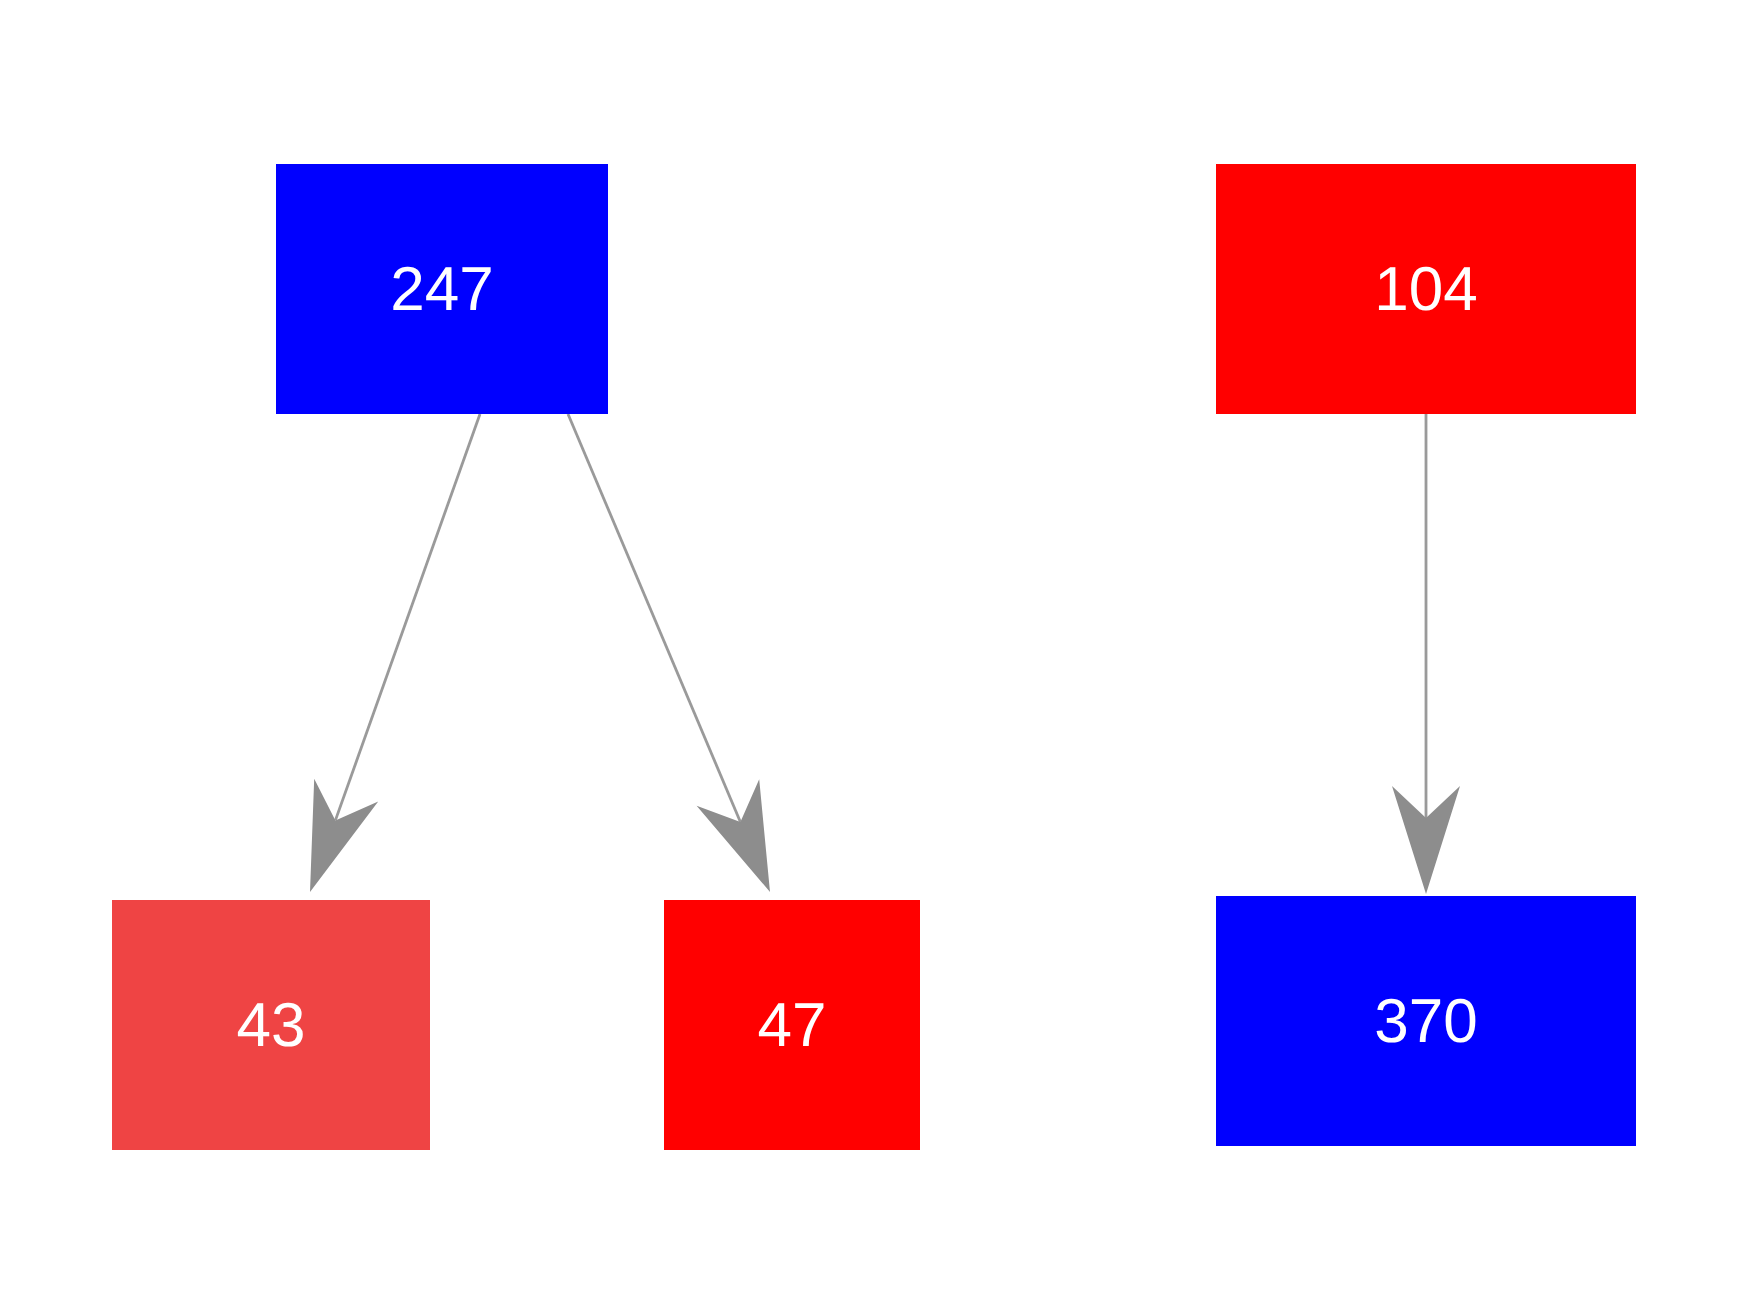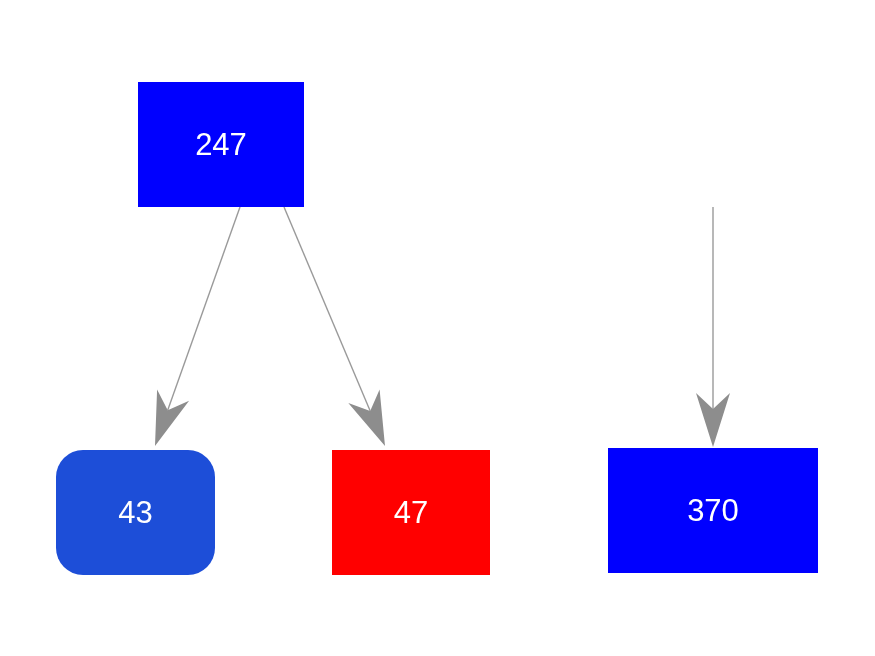--- a/index.html
+++ b/index.html
@@ -45,22 +45,25 @@
       <polygon points="155.0,446.0 157.1,389.4 167.7,410.2 189.1,400.8" fill="#8d8d8d"></polygon>
       <line x1="284" y1="207" x2="370.2" y2="411.0" stroke="#9a9a9a" stroke-width="1.4"></line>
       <polygon points="385.0,446.0 348.3,402.9 370.2,411.0 379.6,389.6" fill="#8d8d8d"></polygon>
       <line x1="713" y1="207" x2="713.0" y2="409.0" stroke="#9a9a9a" stroke-width="1.4"></line>
       <polygon points="713.0,447.0 696.0,393.0 713.0,409.0 730.0,393.0" fill="#8d8d8d"></polygon>
     </svg>
 
   <div class="node" style="left: 138px; top: 82px; width: 166px; height: 125px; background: rgb(0, 0, 255);">
     <span class="node-label" style="line-height: 125px;">247</span>
   </div>
-  <div class="node" style="left: 56px; top: 450px; width: 159px; height: 125px; background: #1d4ed8; border-radius: 27px;">
+  <div class="node" style="left: 608px; top: 82px; width: 210px; height: 125px; background: rgb(255, 0, 0);">
+    <span class="node-label" style="line-height: 125px;">104</span>
+  </div>
+  <div class="node" style="left: 56px; top: 450px; width: 159px; height: 125px; background: #ef4444;">
     <span class="node-label" style="line-height: 125px;">43</span>
   </div>
-  <div class="node" style="left: 332px; top: 450px; width: 158px; height: 125px; background: rgb(255, 0, 0);">
+  <div class="node" style="left: 332px; top: 450px; width: 128px; height: 125px; background: rgb(255, 0, 0);">
     <span class="node-label" style="line-height: 125px;">47</span>
   </div>
   <div class="node" style="left: 608px; top: 448px; width: 210px; height: 125px; background: rgb(0, 0, 255);">
     <span class="node-label" style="line-height: 125px;">370</span>
   </div>
 </div>
 
 </body></html>

